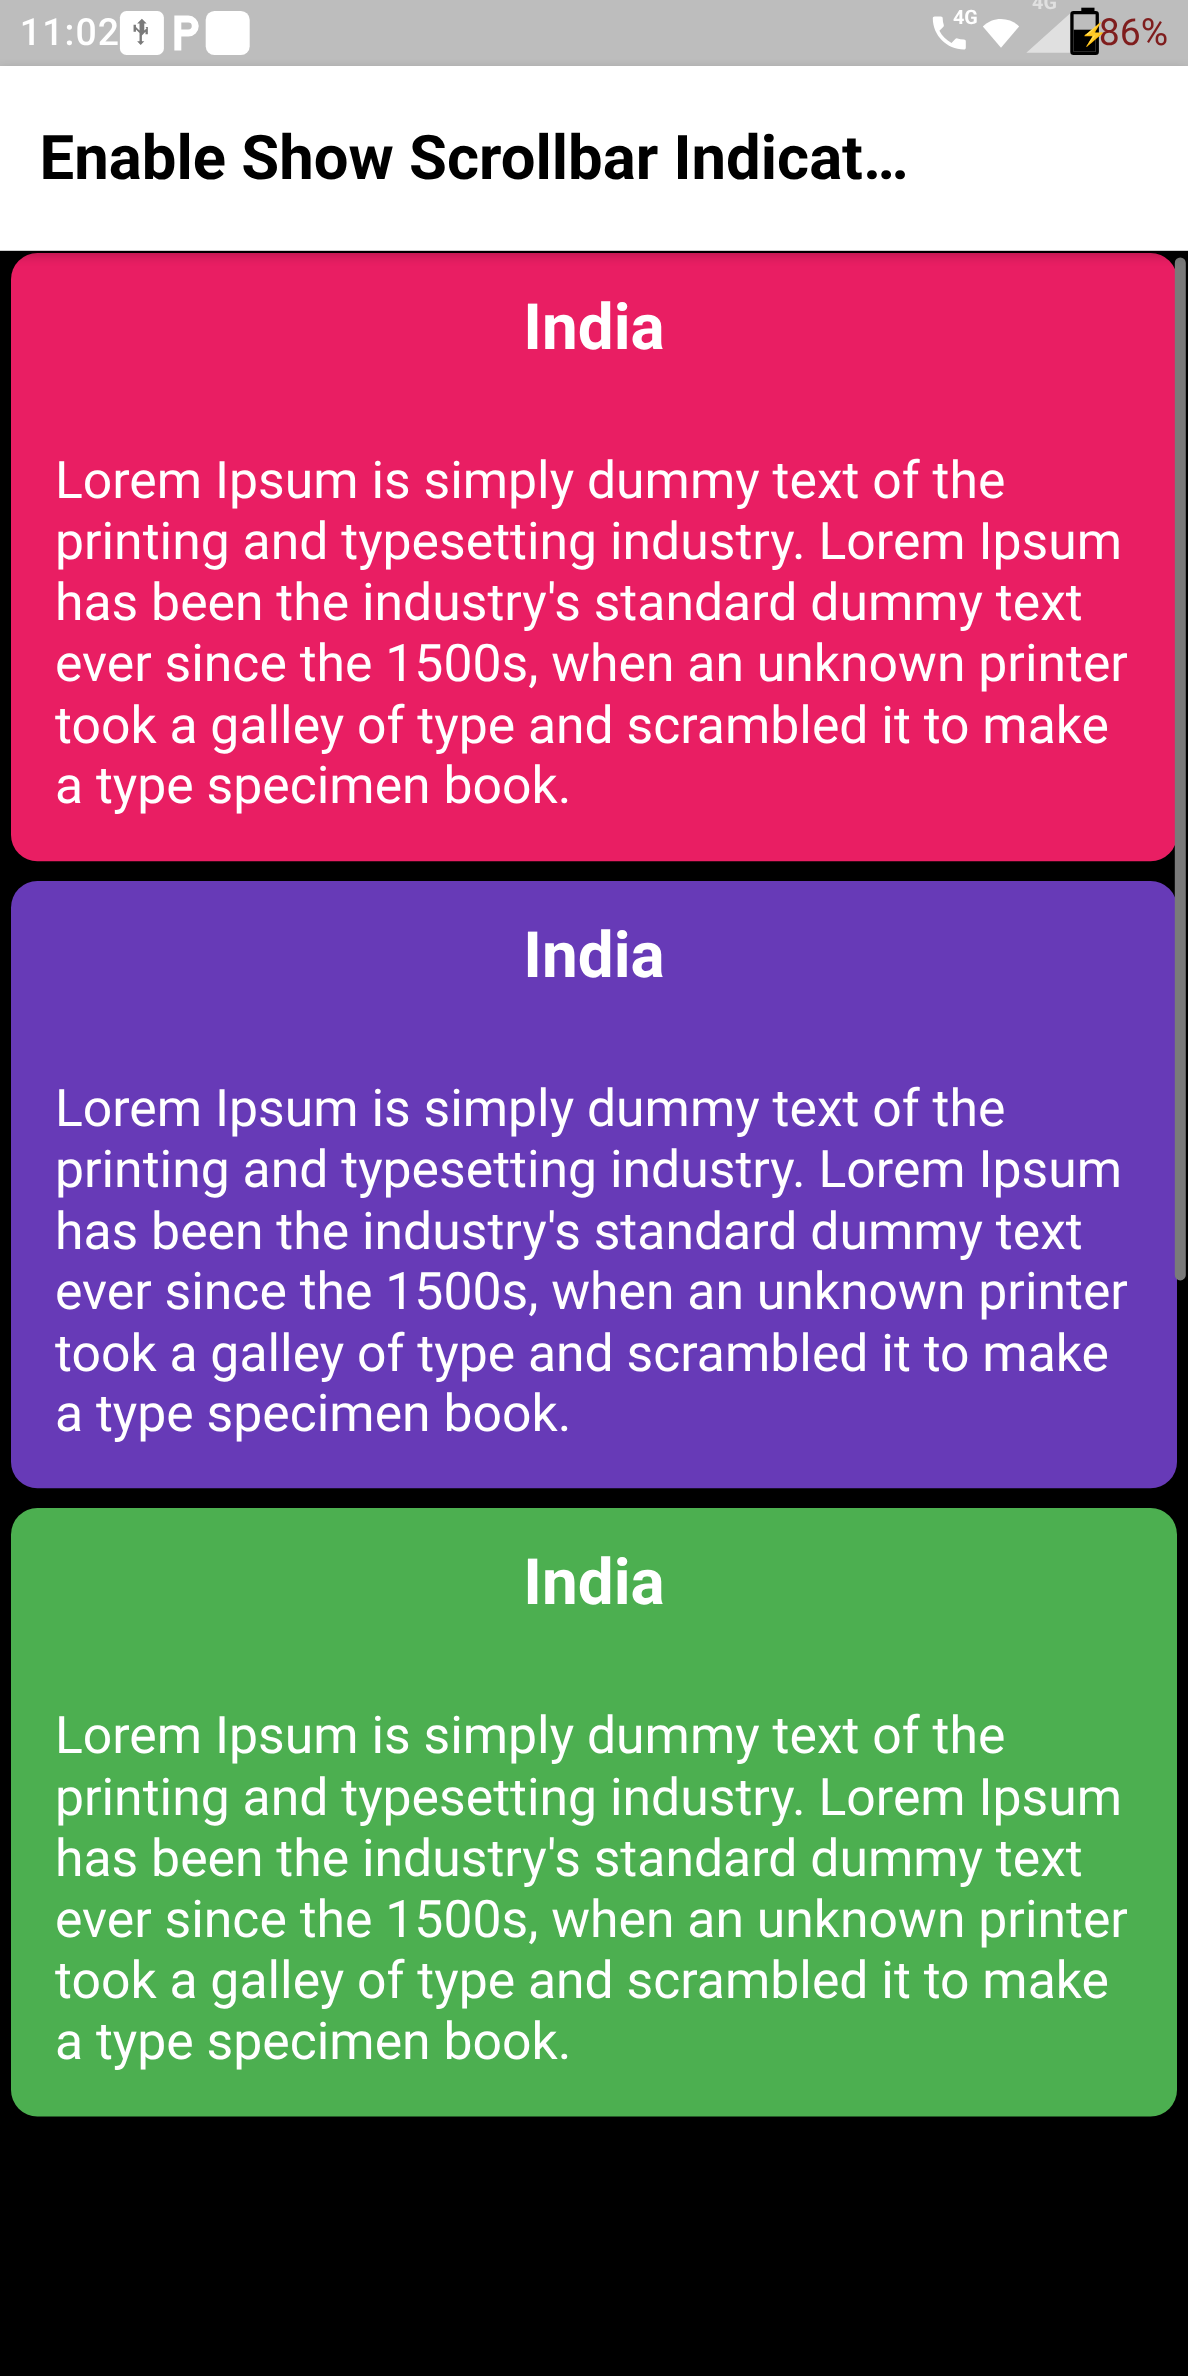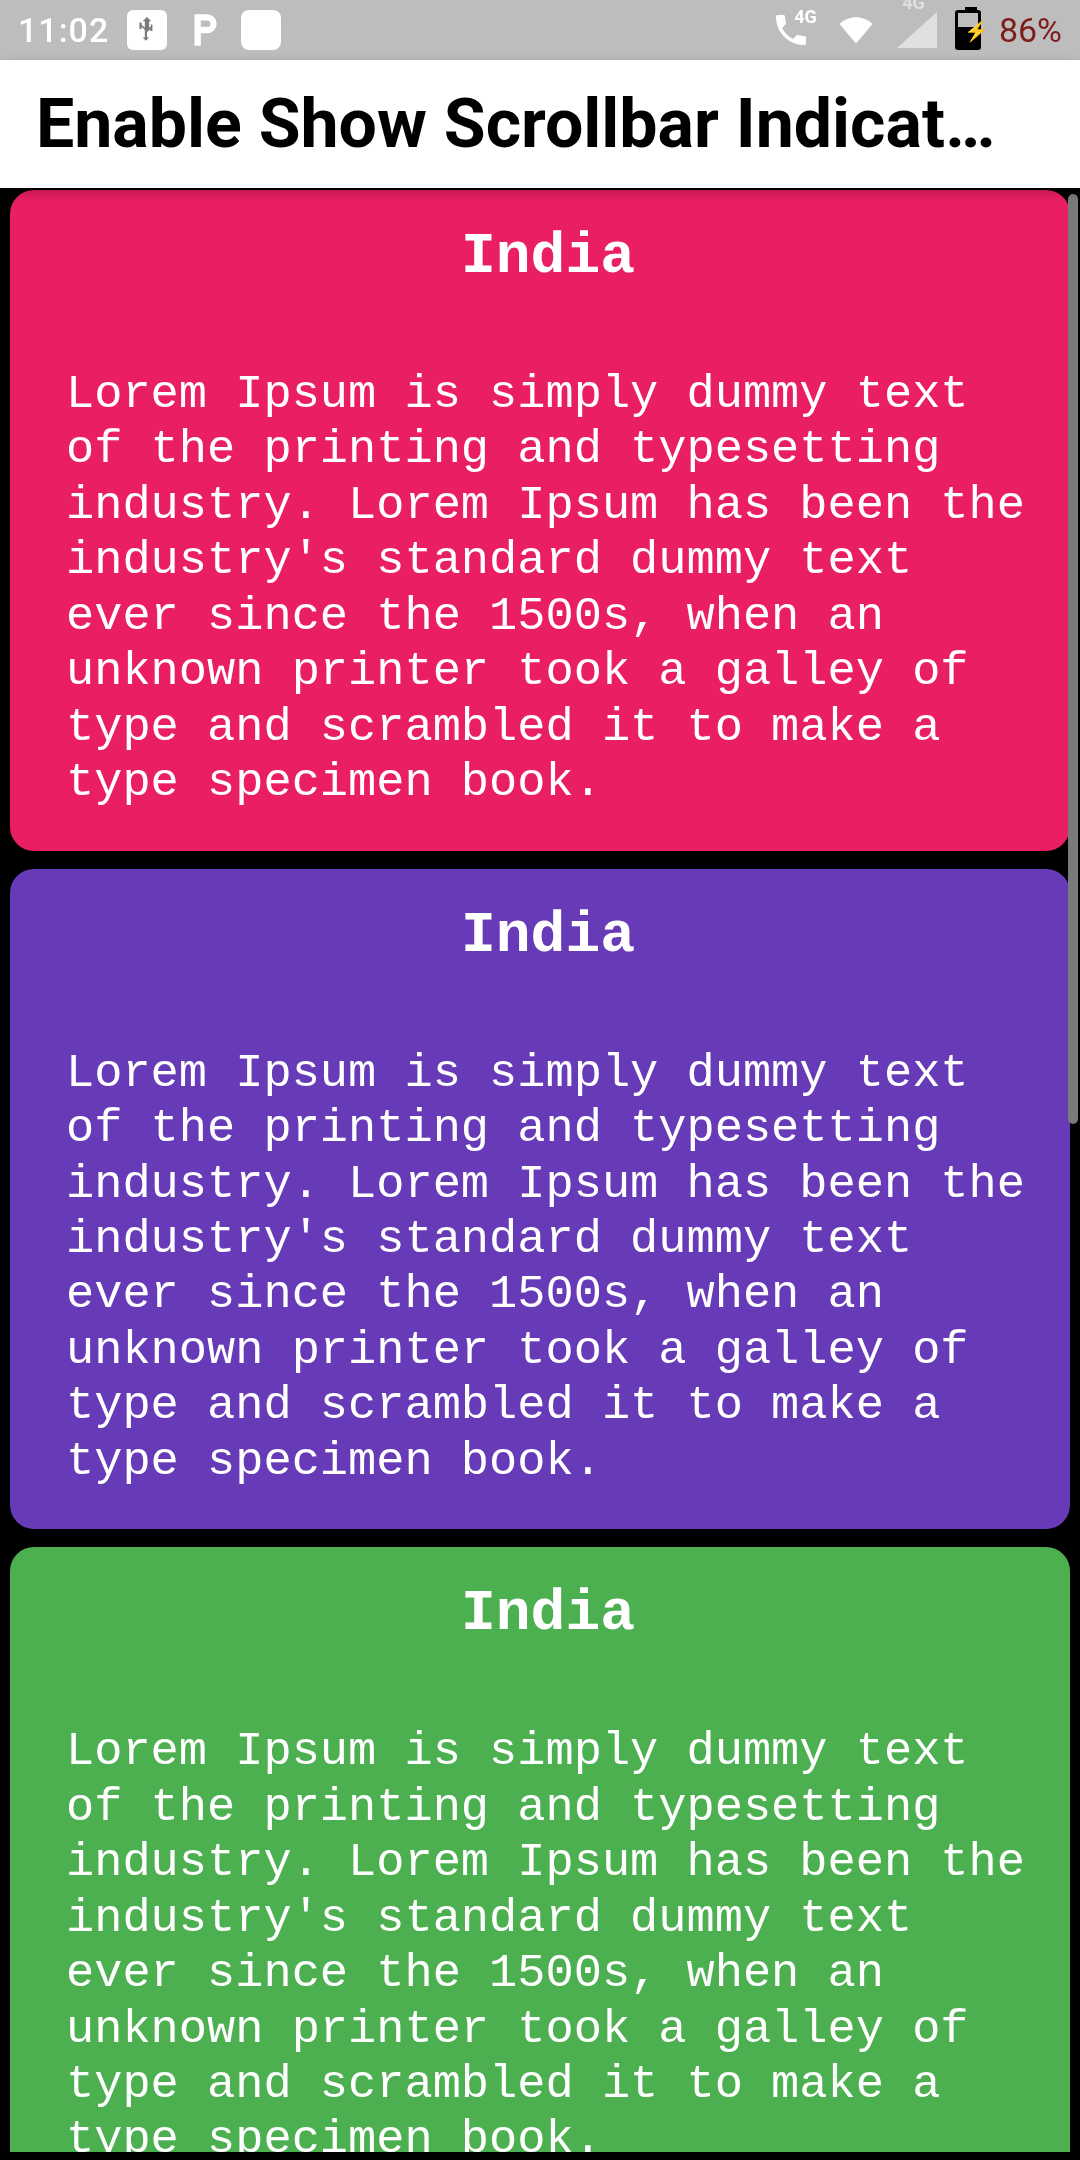--- a/index.html
+++ b/index.html
@@ -2,50 +2,49 @@
 <html><head>
 <meta charset="utf-8">
 <style>
   * { margin: 0; padding: 0; box-sizing: border-box; }
   html, body { width: 1080px; height: 2160px; overflow: hidden; font-family: Roboto, -apple-system, Helvetica, Arial, sans-serif; background: #000; }
   .status-bar {
     width: 100%; height: 60px; background: #bdbdbd; display: flex;
     align-items: center; justify-content: space-between; padding: 0 18px;
     color: #fff; font-size: 34px;
   }
-  .status-left, .status-right { display: flex; align-items: center; gap: 18px; }
+  .status-left, .status-right { display: flex; align-items: center; }
   .status-ico { display: inline-flex; align-items: center; justify-content: center; }
   .clock { font-weight: 500; letter-spacing: 1px; color: #fff; }
   .pct { font-weight: 400; color: #7f1d1d; }
   .usb-box { width: 40px; height: 40px; background: #fff; border-radius: 6px; display:flex; align-items:center; justify-content:center; }
   .usb-box svg { width: 26px; height: 32px; }
   .small-white-box { width: 40px; height: 40px; background:#fff; border-radius:8px; }
   .phone-4g { position: relative; width: 44px; height: 40px; }
   .wifi { width: 46px; height: 36px; }
   .signal-tri { width: 0; height: 0; border-style: solid; border-width: 0 0 36px 40px; border-color: transparent transparent #e0e0e0 transparent; }
   .batt { position: relative; width: 26px; height: 40px; border: 3px solid #000; border-radius: 3px; display:flex; align-items:flex-end; }
   .batt::before { content:""; position:absolute; top:-6px; left:7px; width:12px; height:5px; background:#000; }
   .batt-fill { width:100%; height:60%; background:#000; }
   .batt-bolt { position:absolute; top:6px; left:6px; color:#bdbdbd; font-size:20px; }
   .four-g-label { font-size:18px; font-weight:700; color:#fff; position:absolute; top:-4px; right:-2px; }
   .four-g-dim { color:#e0e0e0; }
 
   .app-bar {
-    width: 100%; height: 128px; background: #fff; display: flex; align-items: center;
-    padding: 0 36px; color: #000; font-size: 68px; font-weight: 700;
+    width: 100%; height: 168px; background: #fff; display: flex; align-items: center;
+    padding: 0 36px; color: #000; font-size: 56px; font-weight: 700;
     box-shadow: 0 4px 10px rgba(0,0,0,0.25);
     position: relative; z-index: 2;
     white-space: nowrap; overflow: hidden;
   }
   .content-area { width: 100%; height: calc(2160px - 60px - 136px); background: #000; position: relative; }
   .scroll-list { width: 100%; height: 100%; overflow: hidden; padding: 2px 10px 0 10px; }
   .card {
-    width: 100%; border-radius: 24px; margin-bottom: 18px; padding: 34px 40px 40px 56px;
+    width: 100%; border-radius: 24px; margin-bottom: 18px; padding: 34px 40px 40px 40px;
     color: #fff;
-    font-family: Liberation Mono, monospace;
   }
   .card .title { text-align: center; font-size: 58px; font-weight: 700; margin-bottom: 78px; }
   .card .body { font-size: 47px; line-height: 1.18; font-weight: 400; }
   .scrollbar-indicator {
     position: absolute; right: 2px; width: 10px; background: #7a7a7a; border-radius: 5px;
   }
 </style>
 </head>
 <body>
 

